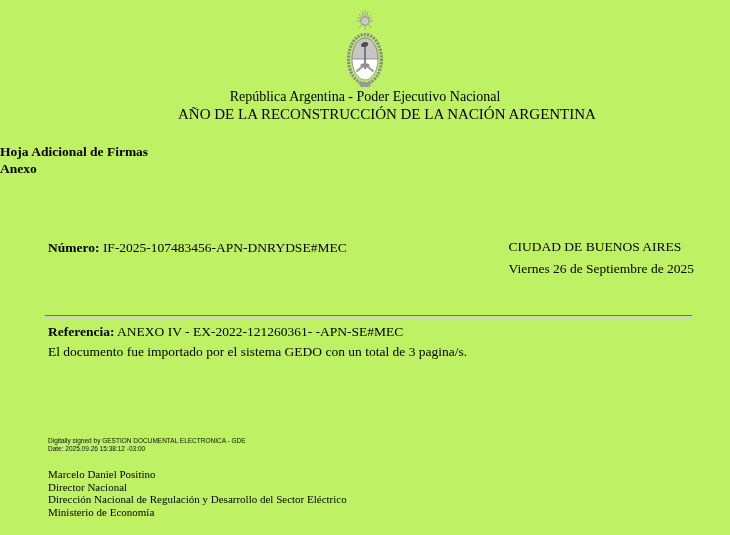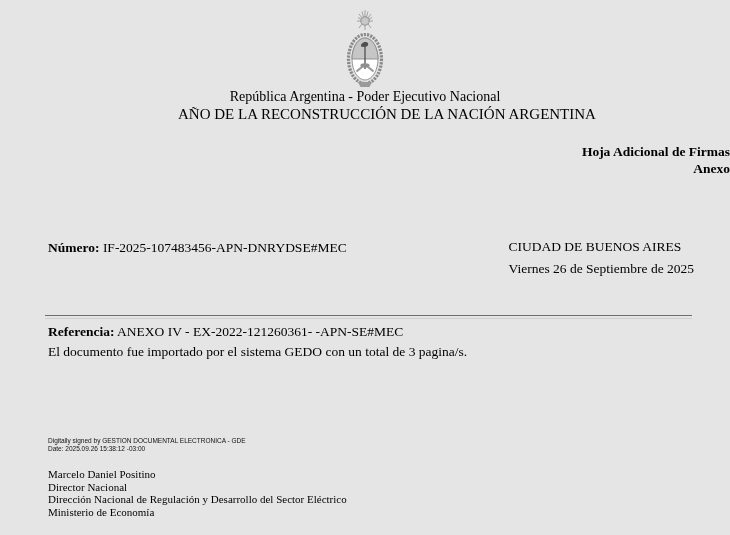--- a/index.html
+++ b/index.html
@@ -4,21 +4,21 @@
 <style>
   html, body {
     margin: 0;
     padding: 0;
     background: #ffffff;
   }
   #page {
     position: relative;
     width: 730px;
     height: 535px;
-    background: #e5e5e5;
+    background: #bef264;
     font-family: "Liberation Serif", serif;
     color: #000000;
     overflow: hidden;
   }
   .emblem {
     position: absolute;
     top: 8px;
     left: 50%;
     transform: translateX(-50%);
     width: 56px;
@@ -38,21 +38,21 @@
   .header-line2 {
     font-size: 15px;
     line-height: 18px;
     padding-left: 44px;
   }
   .doc-title-block {
     position: absolute;
     top: 143px;
     left: 0;
     right: 0;
-    text-align: right;
+    text-align: left;
     font-weight: bold;
     font-size: 13.5px;
     line-height: 17px;
   }
   .numero-line {
     position: absolute;
     top: 211px;
     left: 48px;
     font-size: 13.5px;
     white-space: nowrap;

